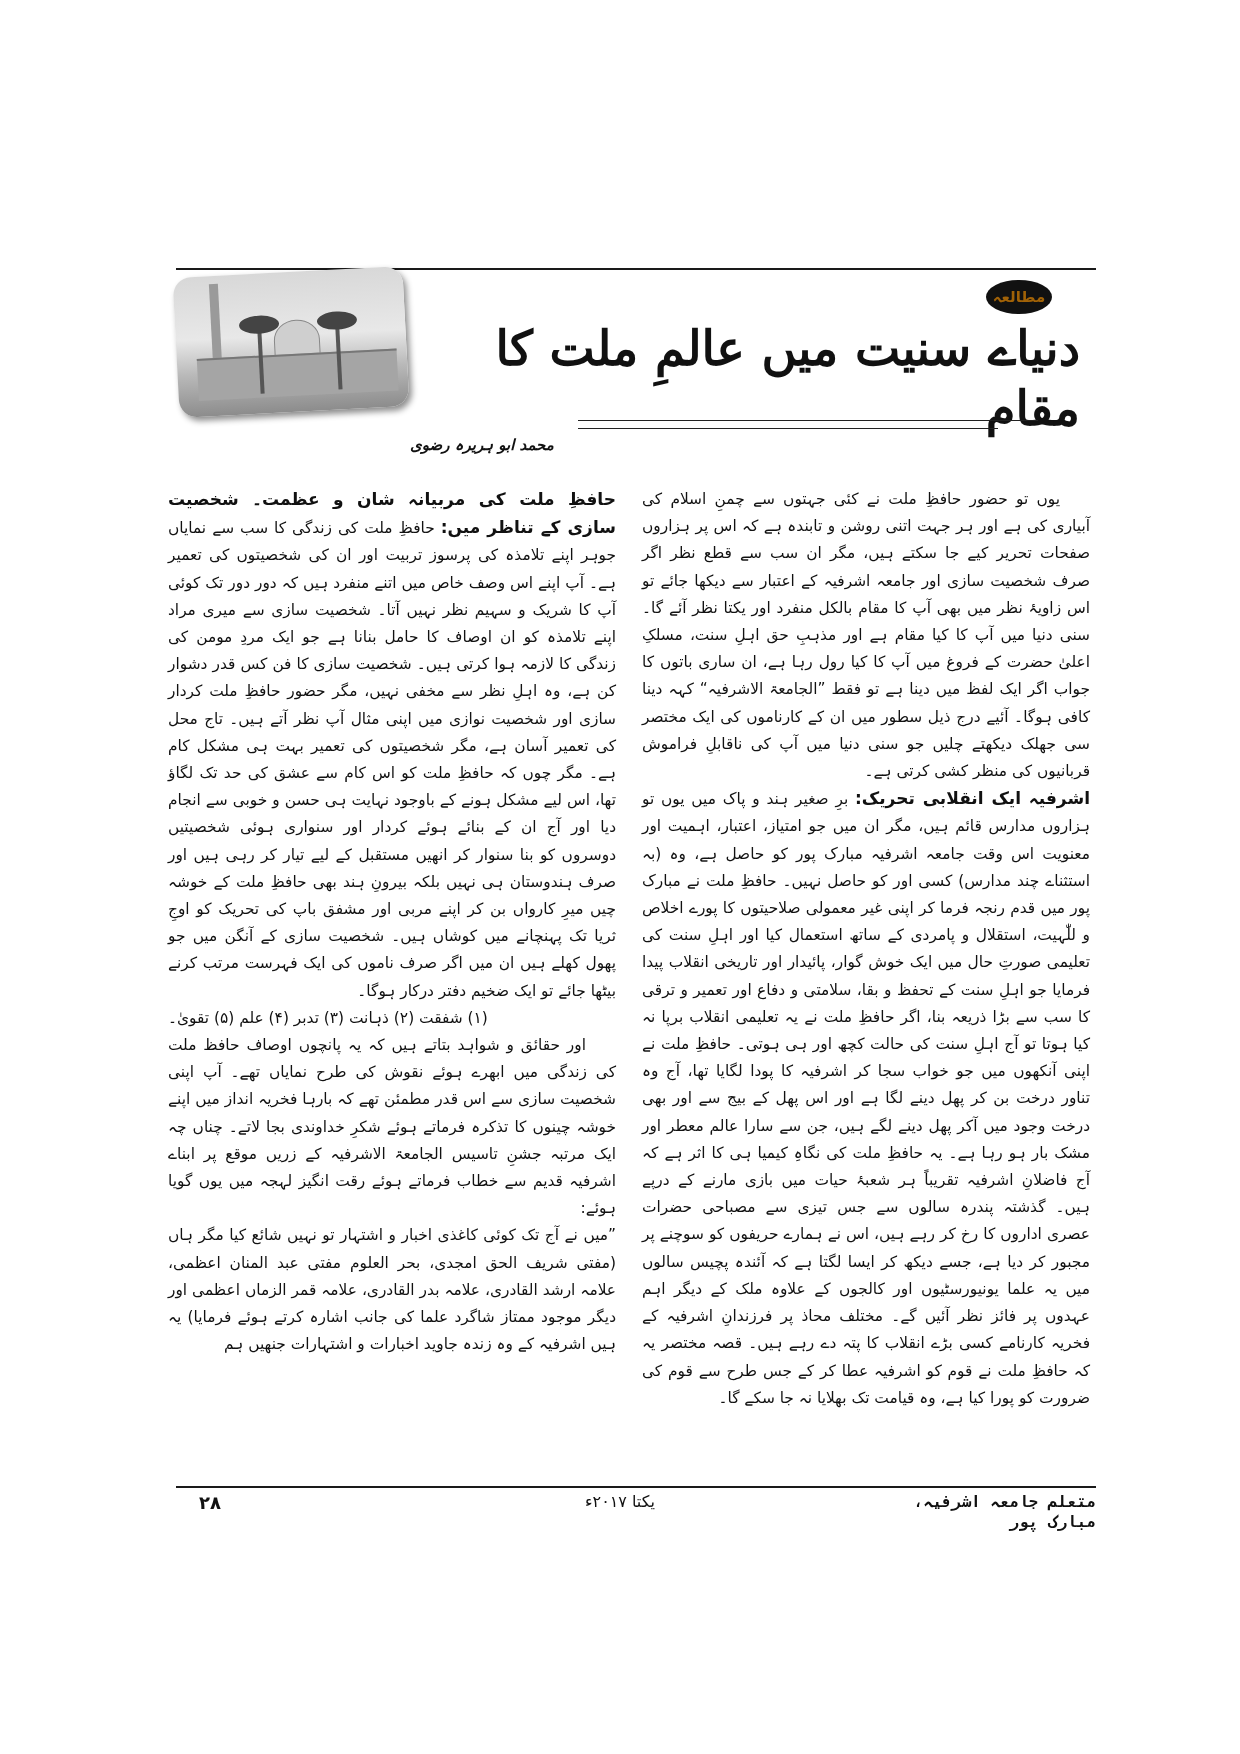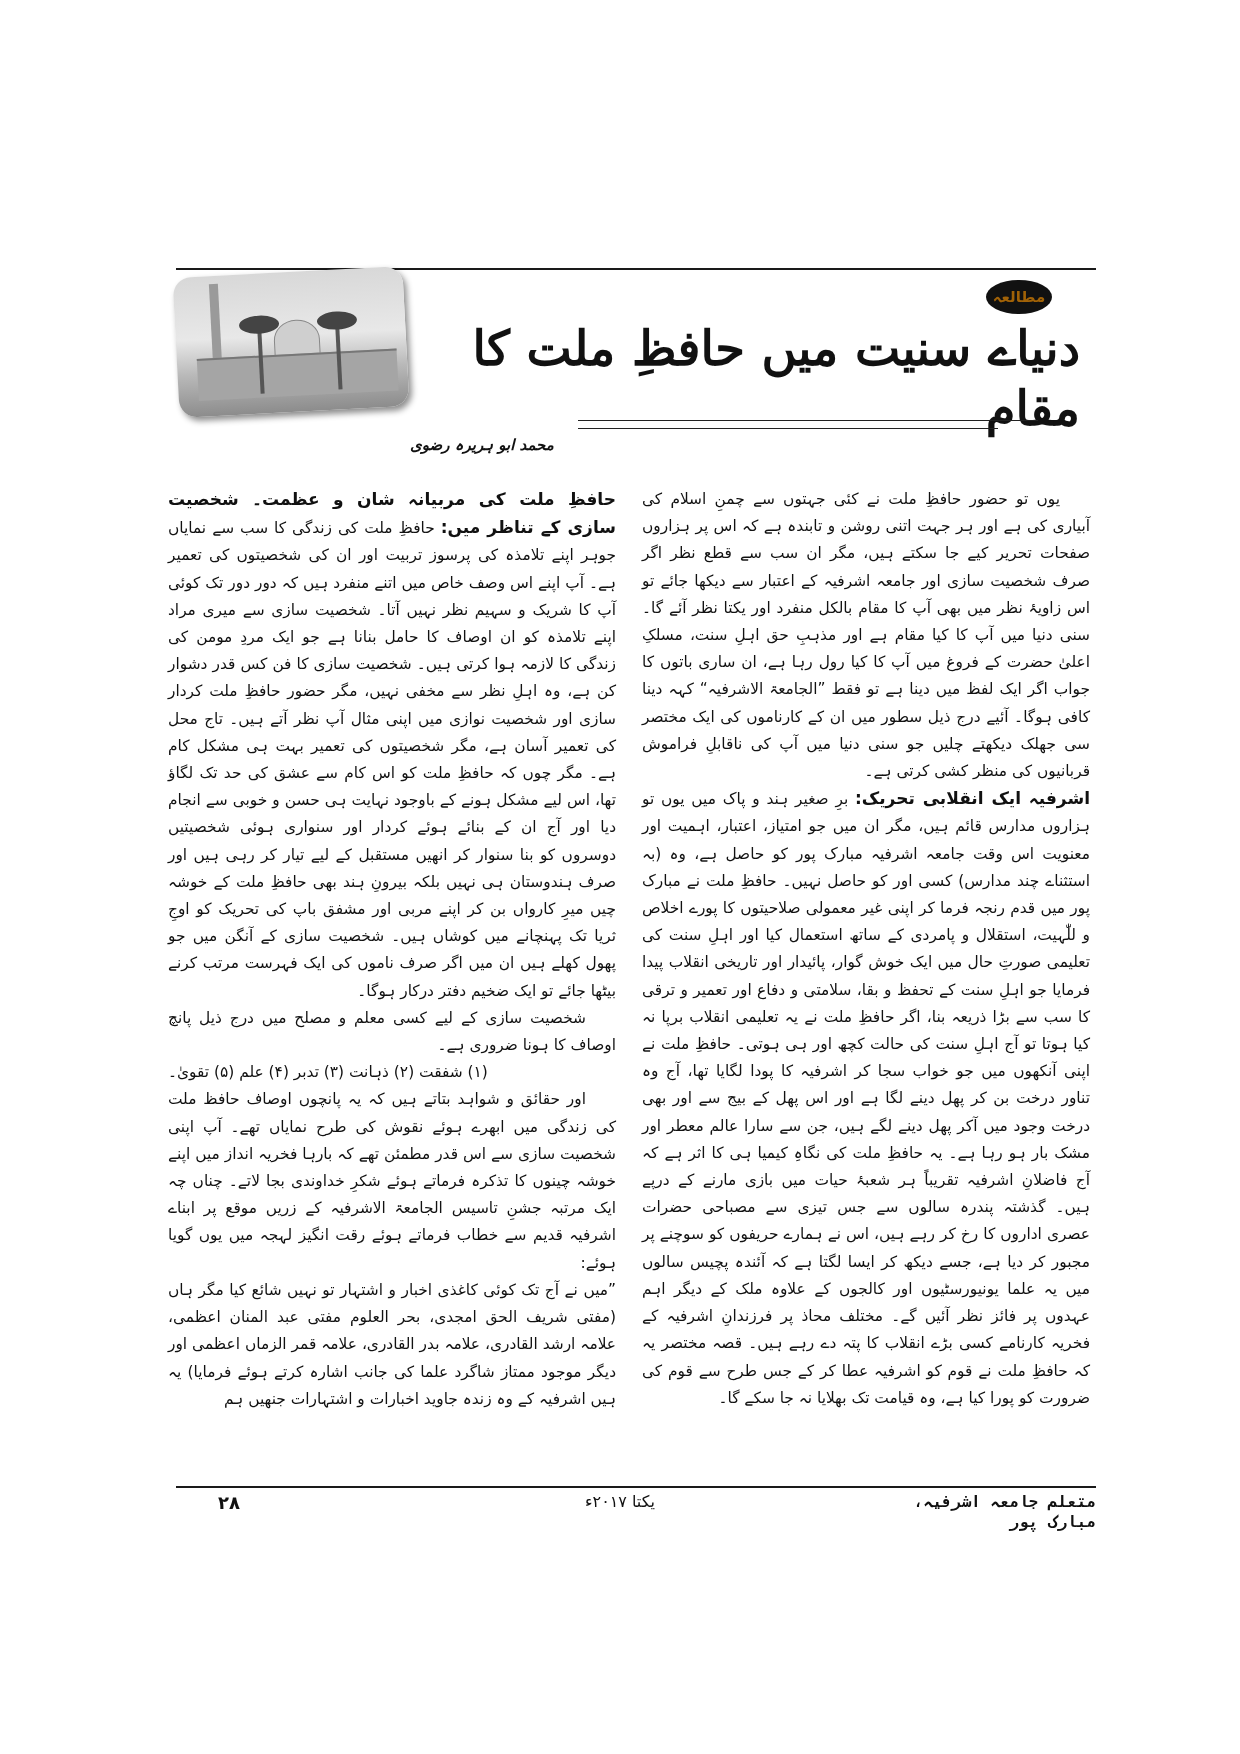--- a/index.html
+++ b/index.html
@@ -28,57 +28,56 @@
   .col-right { left: 642px; }
   .col-left { left: 168px; }
   .col p { margin: 0; }
   .indent { text-indent: 30px; }
   .center { text-align: left; }
   .heading { font-weight: bold; font-size: 17px; }
   .rule-bottom { position: absolute; left: 176px; top: 1486px; width: 920px; height: 2px; background: #1a1a1a; }
   .footer { position: absolute; top: 1492px; font-size: 16px; direction: rtl; }
   .footer-pub { left: 860px; width: 236px; text-align: right; font-weight: bold; font-family: Liberation Mono, monospace; }
   .footer-date { left: 520px; width: 200px; text-align: center; }
-  .footer-page { left: 180px; width: 60px; text-align: right; font-weight: bold; font-size: 18px; }
+  .footer-page { left: 180px; width: 60px; text-align: center; font-weight: bold; font-size: 18px; }
 </style>
 </head>
 <body>
 
 <div class="rule-top"></div>
 
 <div class="badge">مطالعہ</div>
 
 <div class="photo">
   <div class="minaret"></div>
   <div class="dome"></div>
   <div class="building"></div>
   <div class="palm" style="left:82px"></div>
   <div class="palm" style="left:160px"></div>
 </div>
 
-<h1 class="title" style="margin:0">دنیاے سنیت میں حافظِ ملت کا مقام</h1>
+<h1 class="title" style="margin:0">دنیاے سنیت میں عالمِ ملت کا مقام</h1>
 
 <div class="author">محمد ابو ہریرہ رضوی</div>
 <div class="author-rule1"></div>
 <div class="author-rule2"></div>
 
 <div class="col col-right">
   <p class="indent">یوں تو حضور حافظِ ملت نے کئی جہتوں سے چمنِ اسلام کی آبیاری کی ہے اور ہر جہت اتنی روشن و تابندہ ہے کہ اس پر ہزاروں صفحات تحریر کیے جا سکتے ہیں، مگر ان سب سے قطع نظر اگر صرف شخصیت سازی اور جامعہ اشرفیہ کے اعتبار سے دیکھا جائے تو اس زاویۂ نظر میں بھی آپ کا مقام بالکل منفرد اور یکتا نظر آئے گا۔ سنی دنیا میں آپ کا کیا مقام ہے اور مذہبِ حق اہلِ سنت، مسلکِ اعلیٰ حضرت کے فروغ میں آپ کا کیا رول رہا ہے، ان ساری باتوں کا جواب اگر ایک لفظ میں دینا ہے تو فقط ”الجامعۃ الاشرفیہ“ کہہ دینا کافی ہوگا۔ آئیے درج ذیل سطور میں ان کے کارناموں کی ایک مختصر سی جھلک دیکھتے چلیں جو سنی دنیا میں آپ کی ناقابلِ فراموش قربانیوں کی منظر کشی کرتی ہے۔</p>
   <p>
     <span class="heading">اشرفیہ ایک انقلابی تحریک:</span>
     <span>برِ صغیر ہند و پاک میں یوں تو ہزاروں مدارس قائم ہیں، مگر ان میں جو امتیاز، اعتبار، اہمیت اور معنویت اس وقت جامعہ اشرفیہ مبارک پور کو حاصل ہے، وہ (بہ استثناے چند مدارس) کسی اور کو حاصل نہیں۔ حافظِ ملت نے مبارک پور میں قدم رنجہ فرما کر اپنی غیر معمولی صلاحیتوں کا پورے اخلاص و للّٰہیت، استقلال و پامردی کے ساتھ استعمال کیا اور اہلِ سنت کی تعلیمی صورتِ حال میں ایک خوش گوار، پائیدار اور تاریخی انقلاب پیدا فرمایا جو اہلِ سنت کے تحفظ و بقا، سلامتی و دفاع اور تعمیر و ترقی کا سب سے بڑا ذریعہ بنا، اگر حافظِ ملت نے یہ تعلیمی انقلاب برپا نہ کیا ہوتا تو آج اہلِ سنت کی حالت کچھ اور ہی ہوتی۔ حافظِ ملت نے اپنی آنکھوں میں جو خواب سجا کر اشرفیہ کا پودا لگایا تھا، آج وہ تناور درخت بن کر پھل دینے لگا ہے اور اس پھل کے بیج سے اور بھی درخت وجود میں آکر پھل دینے لگے ہیں، جن سے سارا عالم معطر اور مشک بار ہو رہا ہے۔ یہ حافظِ ملت کی نگاہِ کیمیا ہی کا اثر ہے کہ آج فاضلانِ اشرفیہ تقریباً ہر شعبۂ حیات میں بازی مارنے کے درپے ہیں۔ گذشتہ پندرہ سالوں سے جس تیزی سے مصباحی حضرات عصری اداروں کا رخ کر رہے ہیں، اس نے ہمارے حریفوں کو سوچنے پر مجبور کر دیا ہے، جسے دیکھ کر ایسا لگتا ہے کہ آئندہ پچیس سالوں میں یہ علما یونیورسٹیوں اور کالجوں کے علاوہ ملک کے دیگر اہم عہدوں پر فائز نظر آئیں گے۔ مختلف محاذ پر فرزندانِ اشرفیہ کے فخریہ کارنامے کسی بڑے انقلاب کا پتہ دے رہے ہیں۔ قصہ مختصر یہ کہ حافظِ ملت نے قوم کو اشرفیہ عطا کر کے جس طرح سے قوم کی ضرورت کو پورا کیا ہے، وہ قیامت تک بھلایا نہ جا سکے گا۔</span>
   </p>
 </div>
 
 <div class="col col-left">
   <p>
     <span class="heading">حافظِ ملت کی مربیانہ شان و عظمت۔ شخصیت سازی کے تناظر میں:</span>
     <span>حافظِ ملت کی زندگی کا سب سے نمایاں جوہر اپنے تلامذہ کی پرسوز تربیت اور ان کی شخصیتوں کی تعمیر ہے۔ آپ اپنے اس وصف خاص میں اتنے منفرد ہیں کہ دور دور تک کوئی آپ کا شریک و سہیم نظر نہیں آتا۔ شخصیت سازی سے میری مراد اپنے تلامذہ کو ان اوصاف کا حامل بنانا ہے جو ایک مردِ مومن کی زندگی کا لازمہ ہوا کرتی ہیں۔ شخصیت سازی کا فن کس قدر دشوار کن ہے، وہ اہلِ نظر سے مخفی نہیں، مگر حضور حافظِ ملت کردار سازی اور شخصیت نوازی میں اپنی مثال آپ نظر آتے ہیں۔ تاج محل کی تعمیر آسان ہے، مگر شخصیتوں کی تعمیر بہت ہی مشکل کام ہے۔ مگر چوں کہ حافظِ ملت کو اس کام سے عشق کی حد تک لگاؤ تھا، اس لیے مشکل ہونے کے باوجود نہایت ہی حسن و خوبی سے انجام دیا اور آج ان کے بنائے ہوئے کردار اور سنواری ہوئی شخصیتیں دوسروں کو بنا سنوار کر انھیں مستقبل کے لیے تیار کر رہی ہیں اور صرف ہندوستان ہی نہیں بلکہ بیرونِ ہند بھی حافظِ ملت کے خوشہ چیں میرِ کارواں بن کر اپنے مربی اور مشفق باپ کی تحریک کو اوجِ ثریا تک پہنچانے میں کوشاں ہیں۔ شخصیت سازی کے آنگن میں جو پھول کھلے ہیں ان میں اگر صرف ناموں کی ایک فہرست مرتب کرنے بیٹھا جائے تو ایک ضخیم دفتر درکار ہوگا۔</span>
   </p>
-  <p class="indent">شخصیت سازی کے لیے کسی معلم و مصلح میں درج ذیل پانچ اوصاف کا ہونا ضروری ہے۔</p>
   <p class="center">(۱) شفقت (۲) ذہانت (۳) تدبر (۴) علم (۵) تقویٰ۔</p>
   <p class="indent">اور حقائق و شواہد بتاتے ہیں کہ یہ پانچوں اوصاف حافظ ملت کی زندگی میں ابھرے ہوئے نقوش کی طرح نمایاں تھے۔ آپ اپنی شخصیت سازی سے اس قدر مطمئن تھے کہ بارہا فخریہ انداز میں اپنے خوشہ چینوں کا تذکرہ فرماتے ہوئے شکرِ خداوندی بجا لاتے۔ چناں چہ ایک مرتبہ جشنِ تاسیس الجامعۃ الاشرفیہ کے زریں موقع پر ابناے اشرفیہ قدیم سے خطاب فرماتے ہوئے رقت انگیز لہجہ میں یوں گویا ہوئے:</p>
   <p>”میں نے آج تک کوئی کاغذی اخبار و اشتہار تو نہیں شائع کیا مگر ہاں (مفتی شریف الحق امجدی، بحر العلوم مفتی عبد المنان اعظمی، علامہ ارشد القادری، علامہ بدر القادری، علامہ قمر الزماں اعظمی اور دیگر موجود ممتاز شاگرد علما کی جانب اشارہ کرتے ہوئے فرمایا) یہ ہیں اشرفیہ کے وہ زندہ جاوید اخبارات و اشتہارات جنھیں ہم</p>
 </div>
 
 <div class="rule-bottom"></div>
 <div class="footer footer-pub">متعلم جامعہ اشرفیہ، مبارک پور</div>
 <div class="footer footer-date">یکتا ۲۰۱۷ء</div>
 <div class="footer footer-page">۲۸</div>
 

